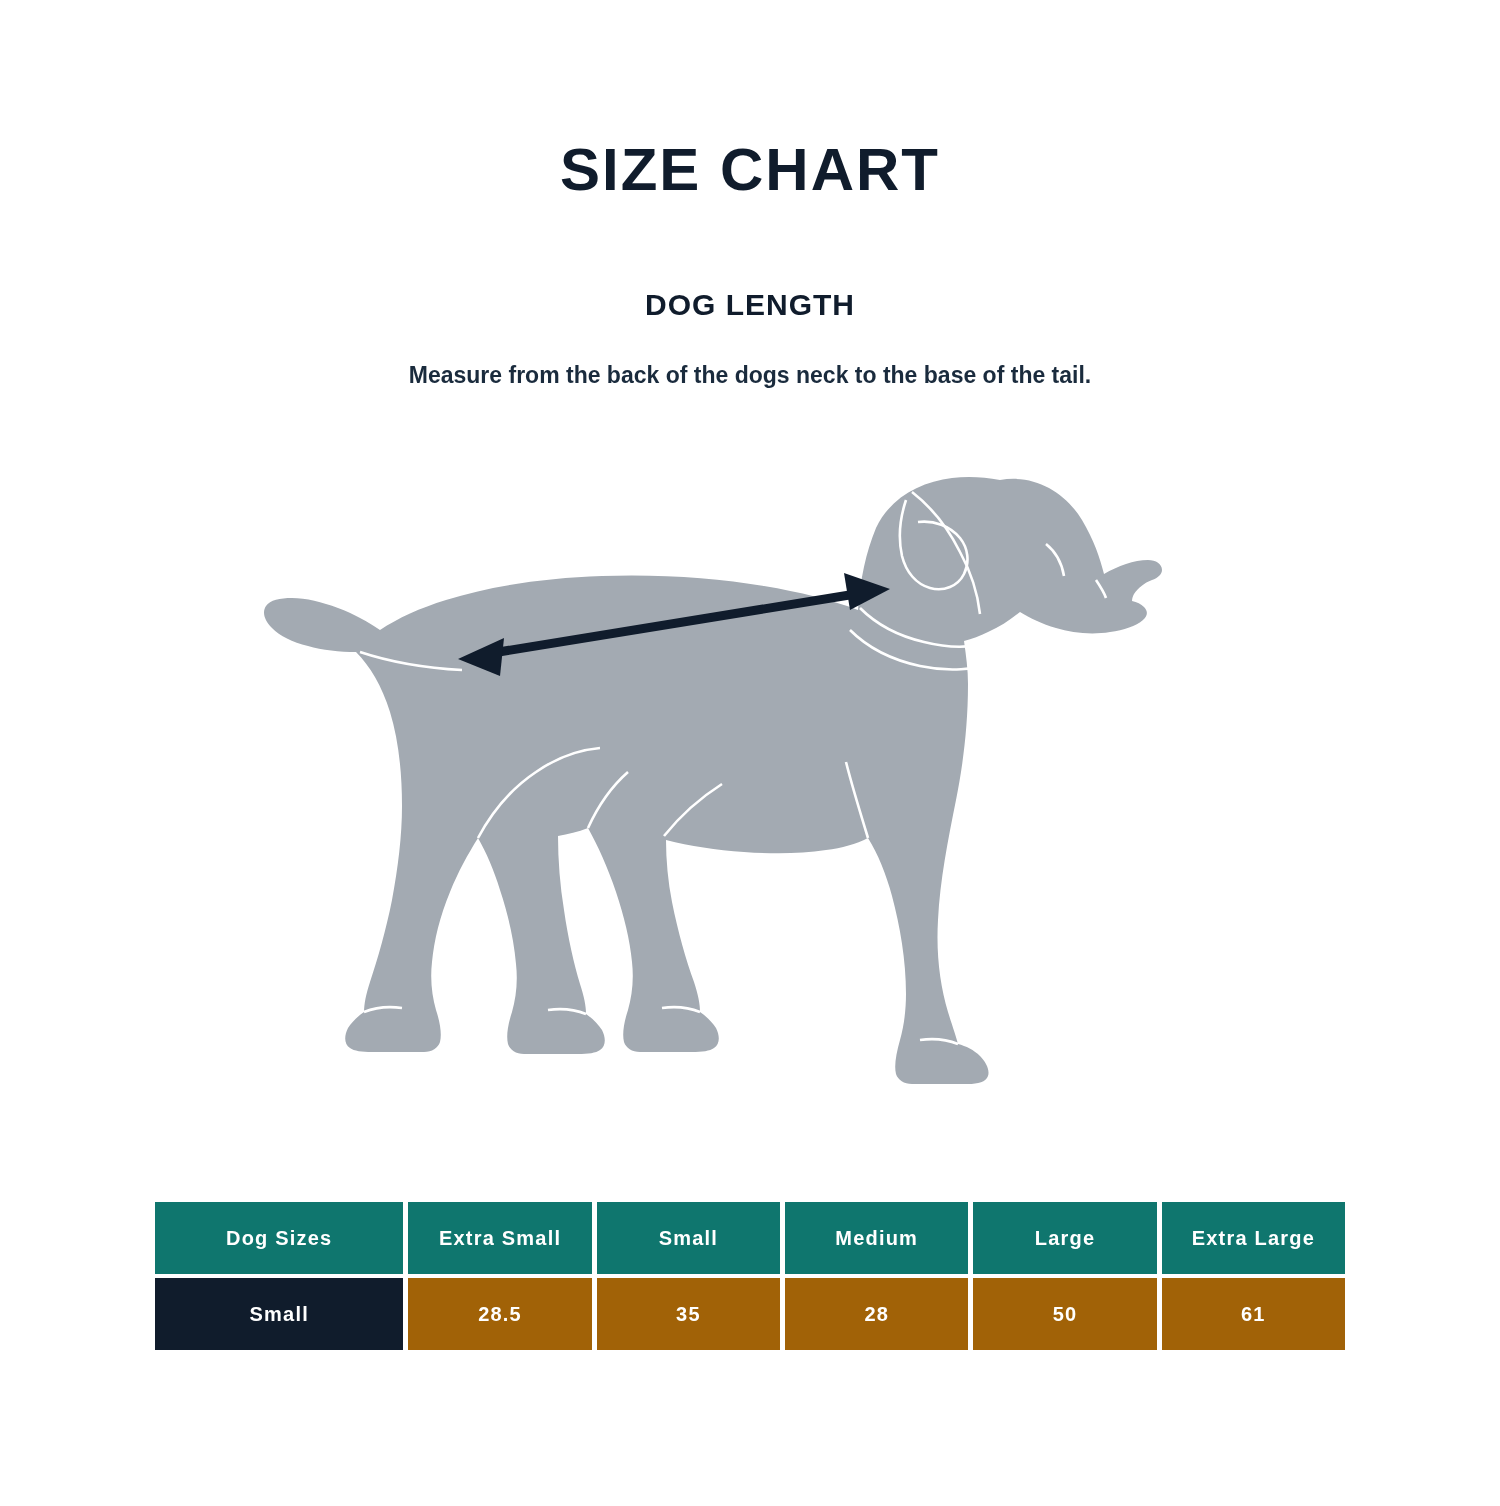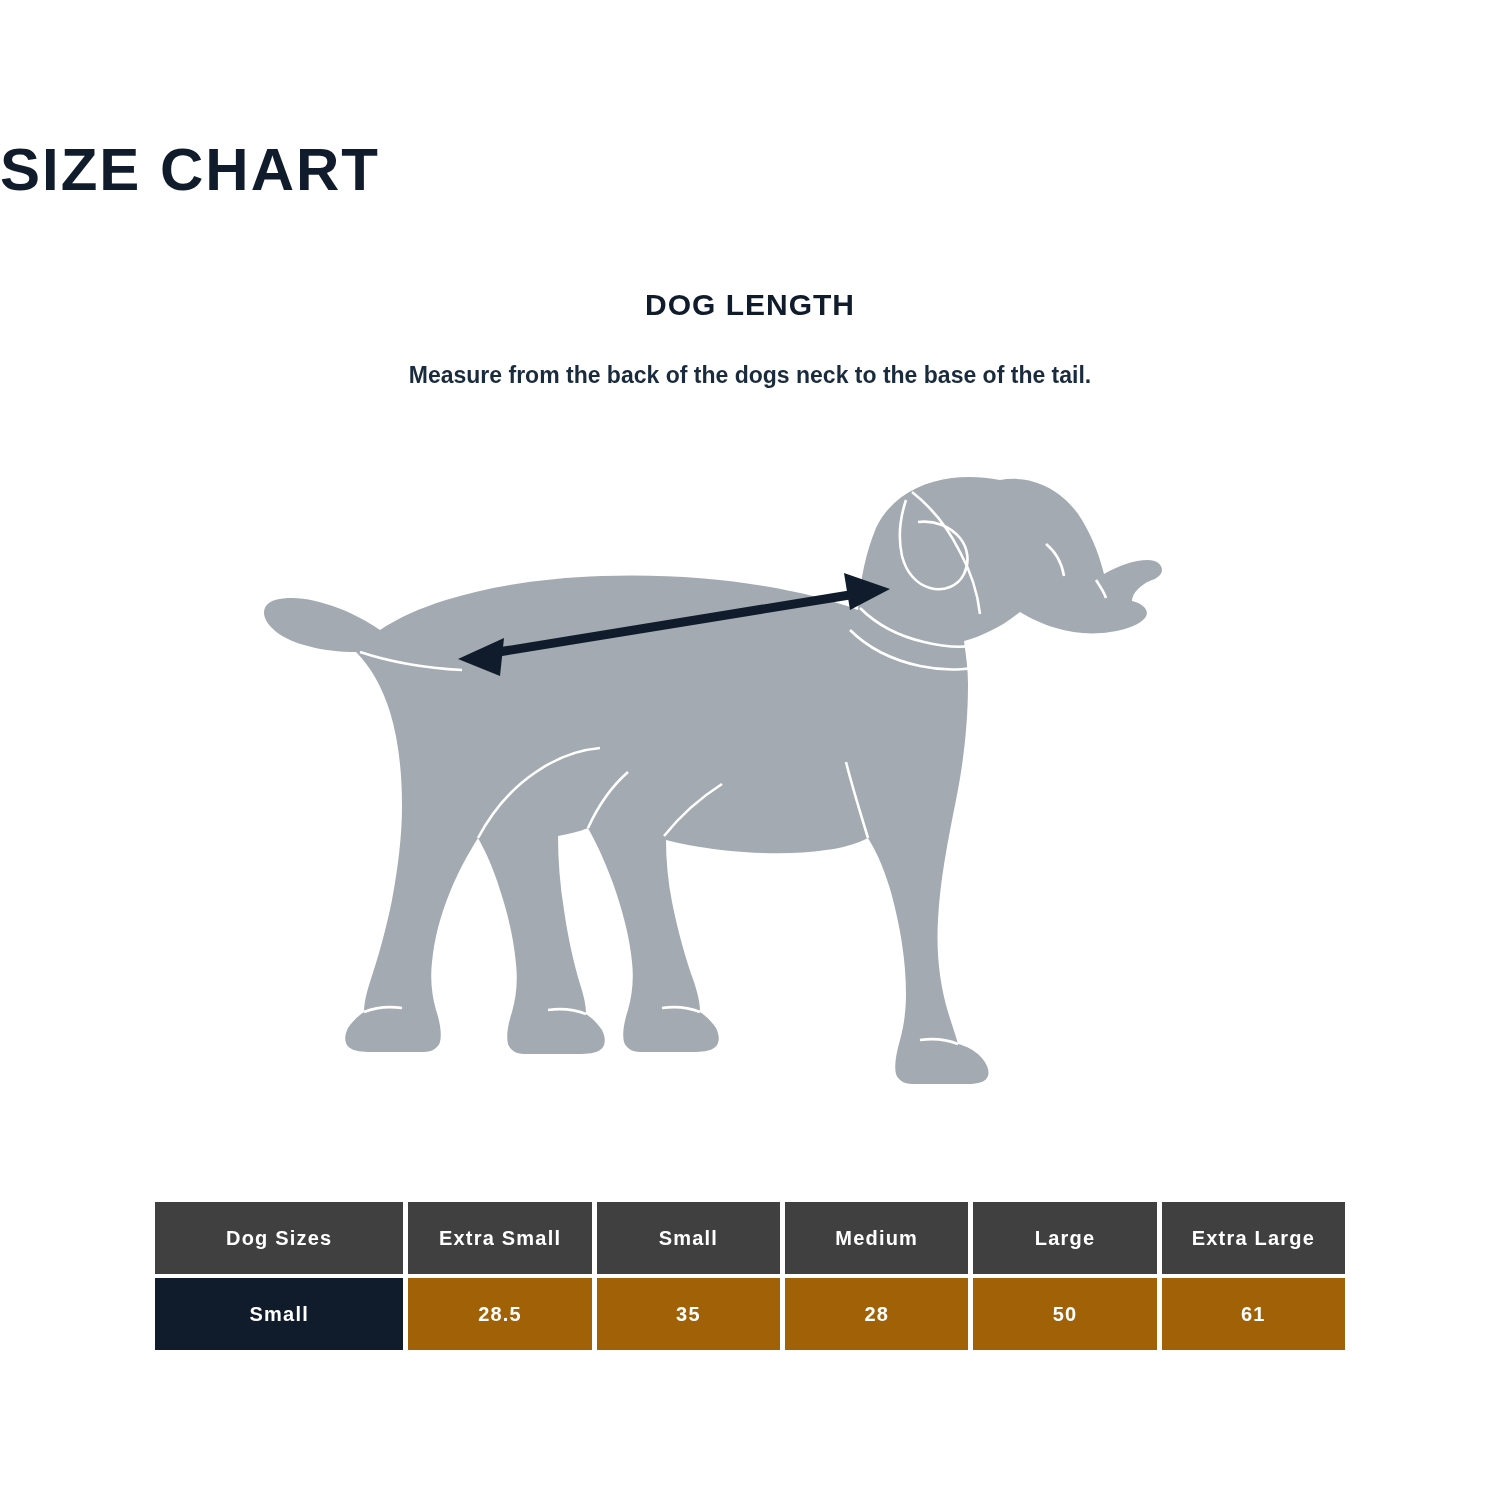--- a/index.html
+++ b/index.html
@@ -20,21 +20,21 @@
     position: relative;
     width: 1500px;
     height: 1506px;
   }
 
   .title {
     position: absolute;
     top: 140px;
     left: 0;
     width: 1500px;
-    text-align: left;
+    text-align: center;
     font-size: 60px;
     font-weight: 700;
     letter-spacing: 2px;
     color: #101c2c;
     line-height: 1;
   }
 
   .subtitle {
     position: absolute;
     top: 290px;
@@ -87,21 +87,21 @@
     text-align: center;
     vertical-align: middle;
     font-size: 20px;
     font-weight: 700;
     letter-spacing: 1.2px;
     color: #ffffff;
     padding: 0;
   }
 
   td.head-cell {
-    background: #404040;
+    background: #0f766e;
     margin-left: 48px;
   }
   td.label-cell {
     background: #101c2c;
   }
   td.value-cell {
     background: #a16207;
     font-size: 20px;
     letter-spacing: 1px;
   }

